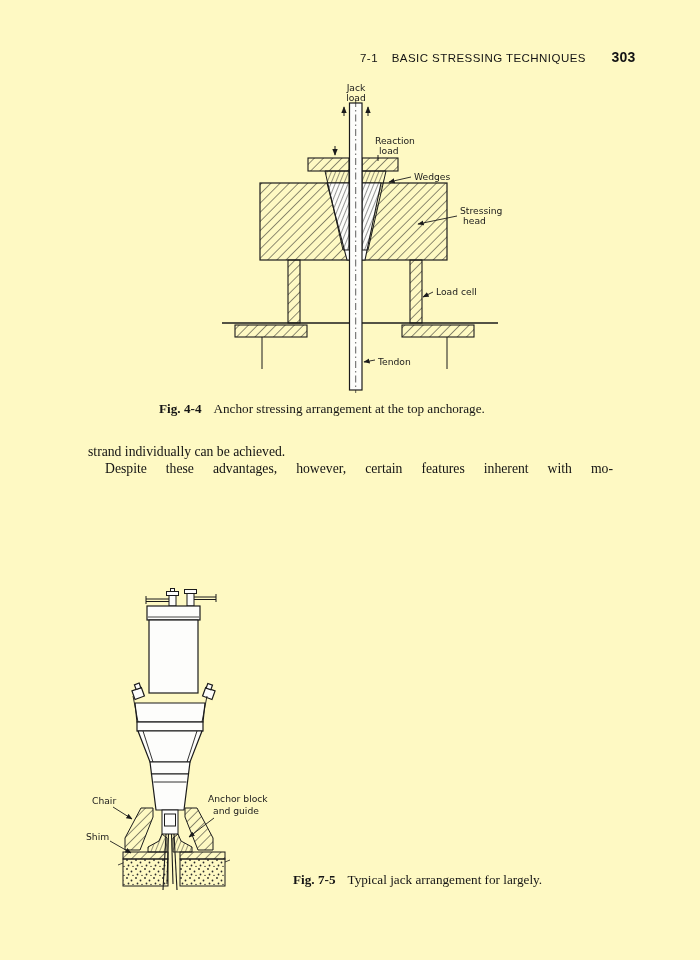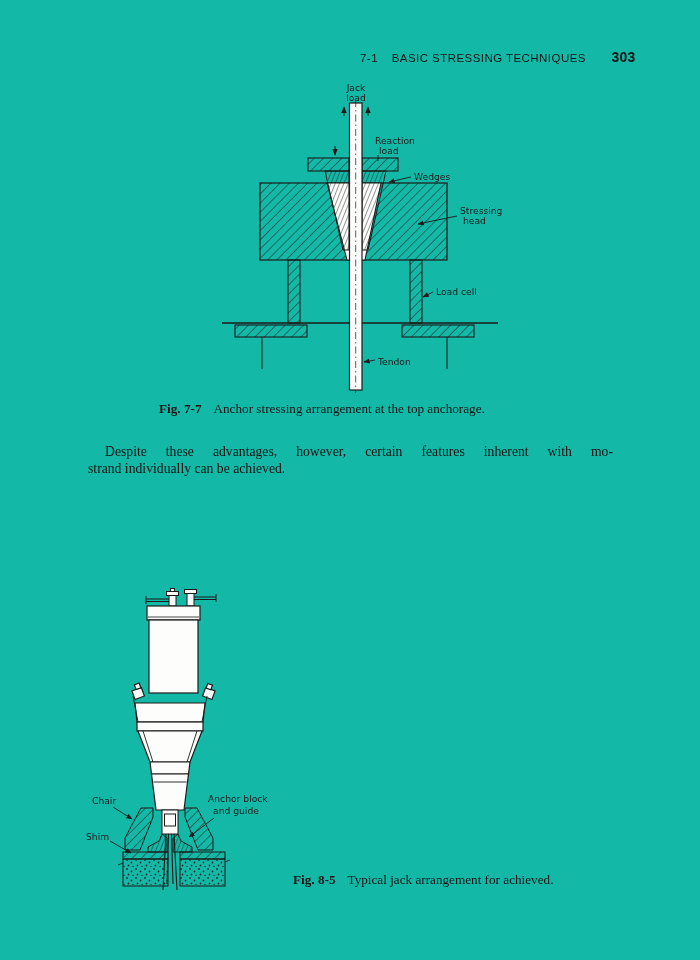--- a/index.html
+++ b/index.html
@@ -1,19 +1,19 @@
 <!DOCTYPE html>
 <html><head>
 <meta charset="utf-8">
 <style>
   html,body{margin:0;padding:0;}
   #page{
     position:relative;
     width:700px;height:960px;
-    background:#14b8a6;
+    background:#fef9c3;
     font-family:"Liberation Serif", serif;
     color:#161616;
     overflow:hidden;
   }
   
   #running-head{
     position:absolute;left:360px;top:49px;width:270px;
     font-family:"Liberation Sans", sans-serif;
     font-size:11.5px;letter-spacing:.45px;color:#141414;
     white-space:nowrap;
@@ -130,26 +130,26 @@
     <text x="215" y="62">Reaction</text>
     <text x="219" y="72">load</text>
     <text x="254" y="98">Wedges</text>
     <text x="300" y="132">Stressing</text>
     <text x="303" y="142">head</text>
     <text x="276" y="213">Load cell</text>
     <text x="218" y="283">Tendon</text>
   </svg>
 
   <div id="caption-fig4" class="fig-caption">
-    <span class="tag">Fig. 7-7</span><span>Anchor stressing arrangement at the top anchorage.</span>
+    <span class="tag">Fig. 4-4</span><span>Anchor stressing arrangement at the top anchorage.</span>
   </div>
 
   <div id="body-text">
+      <div class="line">strand individually can be achieved.</div>
       <div class="line fill indent">Despite these advantages, however, certain features inherent with mo-</div>
-      <div class="line">strand individually can be achieved.</div>
     </div>
 
   <svg id="fig5-svg" class="fig-svg" width="210" height="307" viewBox="0 0 210 307">
 
     <g stroke="#1b1b1b" stroke-width="1" fill="#fdfdfb">
       <line x1="66" y1="11" x2="89" y2="11"></line>
       <line x1="66" y1="13.5" x2="89" y2="13.5"></line>
       <line x1="66" y1="8" x2="66" y2="16"></line>
       <rect x="89" y="7" width="7" height="11"></rect>
       <rect x="86.5" y="3.5" width="12" height="4"></rect>
@@ -222,16 +222,16 @@
       <line x1="30" y1="253" x2="51" y2="265" marker-end="url(#arr)"></line>
     </g>
 
     <text x="12" y="216">Chair</text>
     <text x="128" y="214">Anchor block</text>
     <text x="133" y="226">and guide</text>
     <text x="6" y="252">Shim</text>
   </svg>
 
   <div id="caption-fig5" class="fig-caption">
-    <span class="tag">Fig. 8-5</span><span>Typical jack arrangement for achieved.</span>
+    <span class="tag">Fig. 7-5</span><span>Typical jack arrangement for largely.</span>
   </div>
 
 </div>
 
 </body></html>

